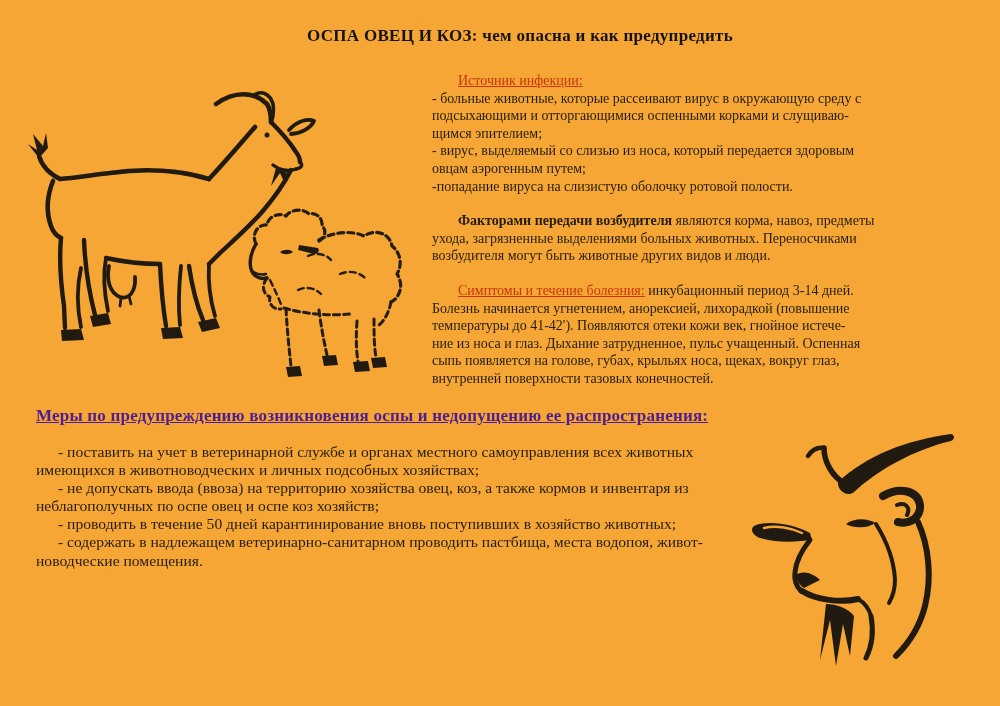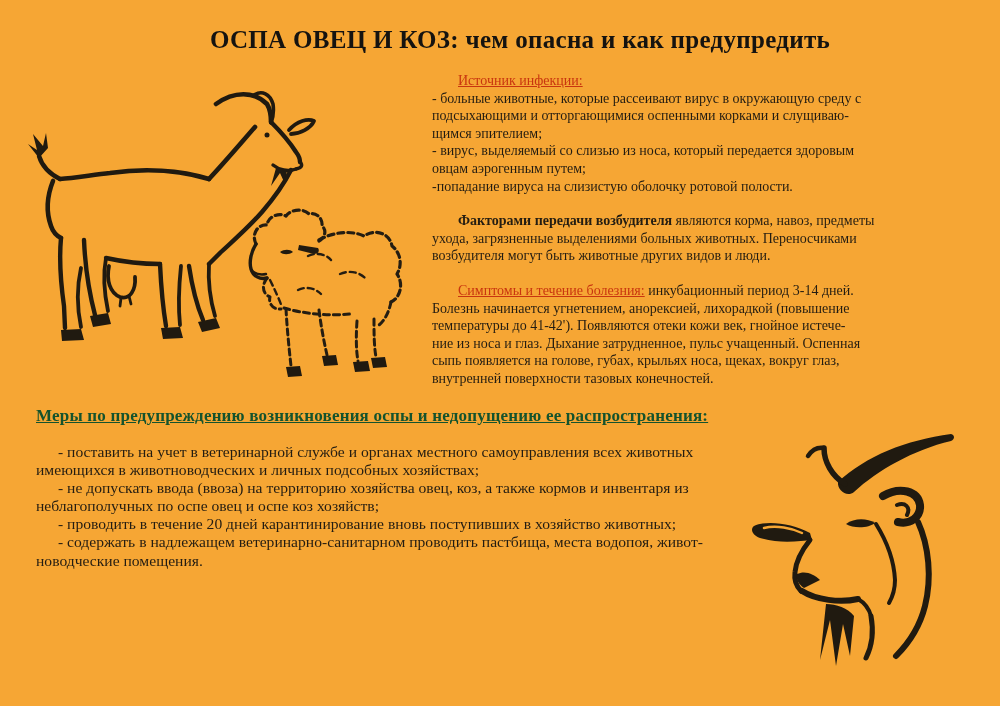--- a/index.html
+++ b/index.html
@@ -5,33 +5,33 @@
   html,body{margin:0;padding:0;}
   body{
     width:1000px;height:706px;position:relative;overflow:hidden;
     background:#f6a634;
     font-family:"Liberation Serif", serif;
     color:#241d12;
   }
   .pre{white-space:pre-wrap;}
   .title{
     position:absolute;left:0;right:0;top:26px;text-align:center;
-    font-size:25px;font-weight:bold;color:#151310;letter-spacing:.3px;margin-left:40px;
+    font-size:17px;font-weight:bold;color:#151310;letter-spacing:.3px;margin-left:40px;
   }
   .right-col{
     position:absolute;left:432px;top:72px;width:552px;
     font-size:14px;line-height:17.6px;
   }
   .red{color:#c9350f;text-decoration:underline;}
   .infection-heading{margin-left:26px;}
   .para{margin-top:17px;text-indent:26px;}
   .bold{font-weight:bold;}
   .measures-head{
     position:absolute;left:36px;top:406px;
-    font-size:17px;font-weight:bold;color:#14532d;
+    font-size:17px;font-weight:bold;color:#4c1d95;
     text-decoration:underline;letter-spacing:.2px;
   }
   .measures-list{
     position:absolute;left:36px;top:443px;width:756px;
     font-size:15.6px;line-height:18.1px;
   }
   .m-item{text-indent:22px;font-family:Liberation Serif, serif;}
   svg{position:absolute;}
   #art-left{left:8px;top:78px;}
   #art-head{left:748px;top:428px;}
@@ -131,21 +131,21 @@
 внутренней поверхности тазовых конечностей.</span></div>
 </div>
 
 <div class="measures-head">Меры по предупреждению возникновения оспы и недопущению ее распространения:</div>
 
 <div class="measures-list">
   <div class="m-item pre">- поставить на учет в ветеринарной службе и органах местного самоуправления всех животных
 имеющихся в животноводческих и личных подсобных хозяйствах;</div>
   <div class="m-item pre">- не допускать ввода (ввоза) на территорию хозяйства овец, коз, а также кормов и инвентаря из
 неблагополучных по оспе овец и оспе коз хозяйств;</div>
-  <div class="m-item pre">- проводить в течение 20 дней карантинирование вновь поступивших в хозяйство животных;</div>
+  <div class="m-item pre">- проводить в течение 50 дней карантинирование вновь поступивших в хозяйство животных;</div>
   <div class="m-item pre">- содержать в надлежащем ветеринарно-санитарном проводить пастбища, места водопоя, живот-
 новодческие помещения.</div>
 </div>
 
 <svg id="art-head" width="210" height="240" viewBox="0 0 210 240" aria-hidden="true">
 
   <path class="fl" d="M90,54 C118,28 158,12 203,6 C207,7 207,11 203,13 C165,22 130,42 106,64 C99,70 89,62 90,54 Z"></path>
 
   <path class="ln" stroke-width="5.5" d="M76,20 C76,34 84,48 97,56"></path>
   <path class="ln" stroke-width="4.5" d="M60,28 C64,22 70,19 76,20"></path>

